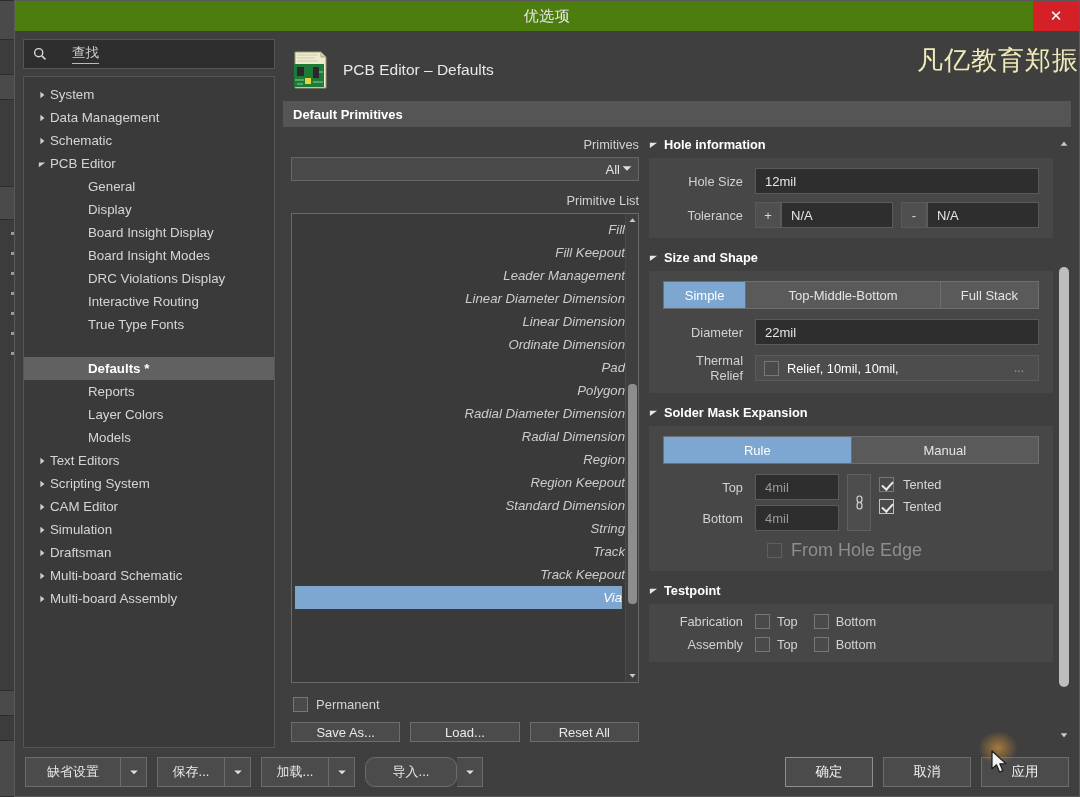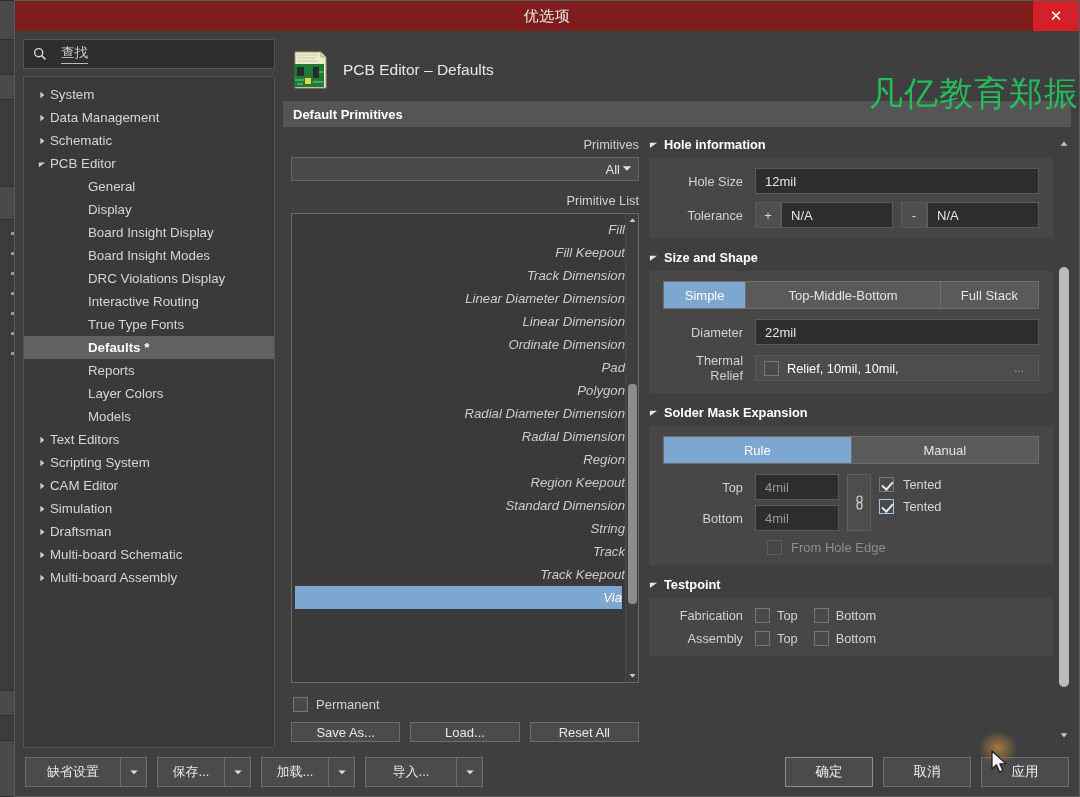--- a/index.html
+++ b/index.html
@@ -17,63 +17,62 @@
   .bg-strip .tick { position: absolute; left: 11px; width: 3px; height: 3px; background: #9a9a9a; }
 
   
   .dialog {
     position: absolute; left: 14px; top: 0; width: 1066px; height: 797px;
     background: #3f3f3f;
     border: 1px solid #5a5a5a;
     display: flex; flex-direction: column;
   }
   .titlebar {
-    height: 30px; background: #7f1d1d; position: relative;
+    height: 30px; background: #4d7c0f; position: relative;
     display: flex; align-items: center; justify-content: center; flex: 0 0 30px;
   }
   .titlebar .title { color: #eaeaea; font-size: 15px; letter-spacing: .5px; }
   .closebtn {
     position: absolute; right: 0; top: 0; width: 46px; height: 30px;
     background: #d42027; color: #fff; font-size: 15px; line-height: 30px;
     text-align: center; cursor: pointer; font-family: "Liberation Sans", sans-serif;
   }
 
   .body { flex: 1; display: flex; position: relative; padding: 8px 8px 0 8px; gap: 8px; min-height: 0; }
 
   
   .leftnav { width: 252px; flex: 0 0 252px; display: flex; flex-direction: column; gap: 7px; }
   .searchbox {
     height: 30px; background: #2e2e2e; border: 1px solid #555;
-    display: flex; align-items: center; gap: 14px; padding: 0 9px;
+    display: flex; align-items: center; gap: 25px; padding: 0 9px;
   }
   .searchbox .ico { width: 14px; height: 14px; flex: 0 0 14px; }
   .searchbox .ph { color: #cfcfcf; font-size: 13.5px; border-bottom: 1px solid #bbb; padding-bottom: 1px; }
   .tree {
     flex: 1; background: #3a3a3a; border: 1px solid #555;
     padding: 6px 0 0 0; overflow: hidden; min-height: 0;
   }
   .tnode {
     height: 23px; display: flex; align-items: center; color: #d6d6d6; font-size: 13.3px;
     padding-left: 10px; cursor: pointer; white-space: nowrap;
   }
   .tnode .arrow { width: 16px; flex: 0 0 16px; display: flex; align-items: center; justify-content: center; }
   .tnode.lvl2 { padding-left: 48px; }
-  .tnode.sel { background: #616161; color: #fff; font-weight: bold; }
+  .tnode.sel { background: #616161; color: #fff; font-weight: bold; margin-top: 21px; }
   .tnode.sel .arrow { visibility: hidden; }
 
   
   .content { flex: 1; display: flex; flex-direction: column; min-width: 0; }
   .pagehead { height: 62px; display: flex; align-items: center; gap: 14px; padding-left: 8px; position: relative; }
   .pcbicon { width: 38px; height: 40px; flex: 0 0 38px; }
   .pagehead .ptitle { color: #e8e8e8; font-size: 15.5px; }
   .watermark {
-    position: absolute; right: -8px; top: 4px; color: #22c55e; font-size: 34px;
+    position: absolute; right: -8px; top: 4px; color: #fef9c3; font-size: 26px;
     letter-spacing: 1px; white-space: nowrap; opacity: .93;
     font-family: "DejaVu Sans", sans-serif;
-    margin-top: 28px;
   }
   .sectionbar {
     height: 26px; background: #555; color: #fff; font-weight: bold; font-size: 13px;
     display: flex; align-items: center; padding-left: 10px; margin-bottom: 10px;
   }
 
   .cols { flex: 1; display: flex; gap: 10px; min-height: 0; padding-bottom: 6px; }
 
   
   .midcol { width: 356px; flex: 0 0 356px; display: flex; flex-direction: column; padding-left: 8px; text-align: right; }
@@ -136,21 +135,21 @@
   .thermal { display: flex; align-items: center; }
   .thermal .tbox { flex: 1; height: 26px; background: #4d4d4d; border: 1px solid #5a5a5a; display: flex; align-items: center; padding: 0 8px; gap: 8px; }
   .thermal .tbox .tx { color: #ffffff; font-size: 12.8px; white-space: nowrap; overflow: hidden; }
   .thermal .ell { margin-left: auto; color: #9b9b9b; font-size: 12px; padding-right: 6px; }
   .smerow { display: flex; align-items: flex-start; gap: 0; }
   .smelabels { display: flex; flex-direction: column; gap: 5px; }
   .smelabels .rr { display: flex; align-items: center; }
   .linkbox { width: 24px; height: 57px; background: #4d4d4d; border: 1px solid #606060; display: flex; align-items: center; justify-content: center; margin: 0 8px; }
   .tentcol { display: flex; flex-direction: column; gap: 7px; padding-top: 3px; }
   .tentrow { display: flex; align-items: center; gap: 9px; color: #d6d6d6; font-size: 12.8px; }
-  .fromhole { display: flex; align-items: center; gap: 9px; color: #8e8e8e; font-size: 13px; margin-top: 9px; padding-left: 104px; }
+  .fromhole { display: flex; align-items: center; gap: 9px; color: #8e8e8e; font-size: 18px; margin-top: 9px; padding-left: 104px; }
   .fromhole .chk { background: #474747; border-color: #5e5e5e; }
   .tprow { display: flex; align-items: flex-end; }
   .tprow .cb { display: flex; align-items: center; gap: 7px; color: #d2d2d2; font-size: 12.8px; margin-right: 16px; }
 
   .rcsb { width: 14px; flex: 0 0 14px; background: #3f3f3f; position: relative; }
   .rcsb .arr { position: absolute; left: 0; width: 14px; height: 14px; display: flex; align-items: center; justify-content: center; }
   .rcsb .arr.up { top: 0; } .rcsb .arr.dn { bottom: 0; }
   .rcsb .thumb { position: absolute; left: 2px; width: 10px; background: #bdbdbd; border-radius: 5px; }
 
   
@@ -390,21 +389,21 @@
                 <svg viewBox="0 0 16 16" width="14" height="14">
                     <path d="M3 6 L8 11 L13 6 Z" fill="#e0e0e0"></path>
                   </svg>
               </span>
             </div>
             <div class="fieldlabel">Primitive List</div>
             <div class="listbox">
               <div class="listinner" id="primlist">
                   <div class="litem">Fill</div>
                   <div class="litem">Fill Keepout</div>
-                  <div class="litem">Track Dimension</div>
+                  <div class="litem">Leader Management</div>
                   <div class="litem">Linear Diameter Dimension</div>
                   <div class="litem">Linear Dimension</div>
                   <div class="litem">Ordinate Dimension</div>
                   <div class="litem">Pad</div>
                   <div class="litem">Polygon</div>
                   <div class="litem">Radial Diameter Dimension</div>
                   <div class="litem">Radial Dimension</div>
                   <div class="litem">Region</div>
                   <div class="litem">Region Keepout</div>
                   <div class="litem">Standard Dimension</div>
@@ -622,21 +621,21 @@
       </div>
       <div class="splitbtn">
         <div class="main" style="min-width:68px;">加载...</div>
         <div class="drop">
           <svg viewBox="0 0 16 16" width="12" height="12">
               <path d="M3 6 L8 11 L13 6 Z" fill="#e0e0e0"></path>
             </svg>
         </div>
       </div>
       <div class="splitbtn">
-        <div class="main" style="min-width:92px;">导入...</div>
+        <div class="main" style="min-width:92px;border-radius:10px;">导入...</div>
         <div class="drop">
           <svg viewBox="0 0 16 16" width="12" height="12">
               <path d="M3 6 L8 11 L13 6 Z" fill="#e0e0e0"></path>
             </svg>
         </div>
       </div>
       <div class="spacer"></div>
       <div class="fbtn primary">确定</div>
       <div class="fbtn">取消</div>
       <div class="fbtn">应用</div>

